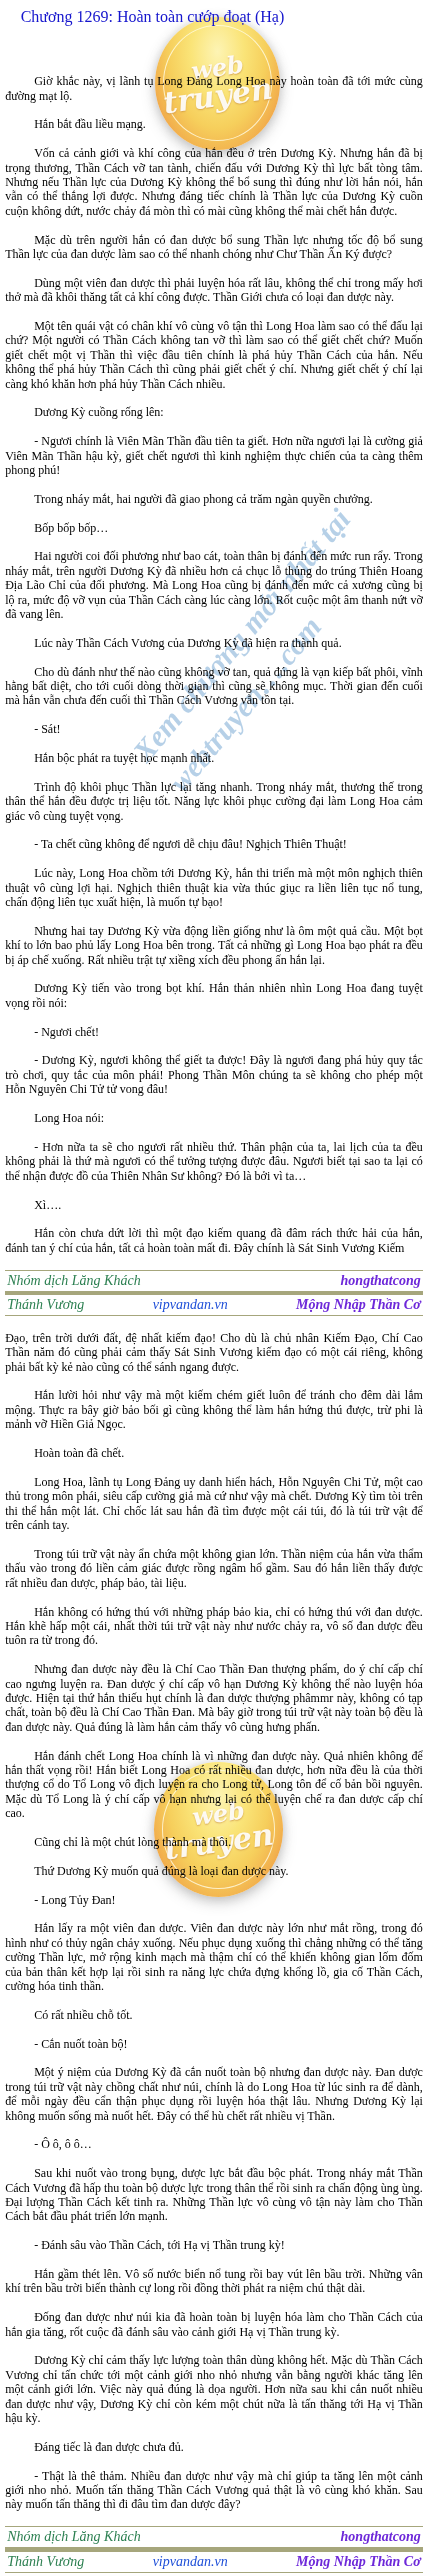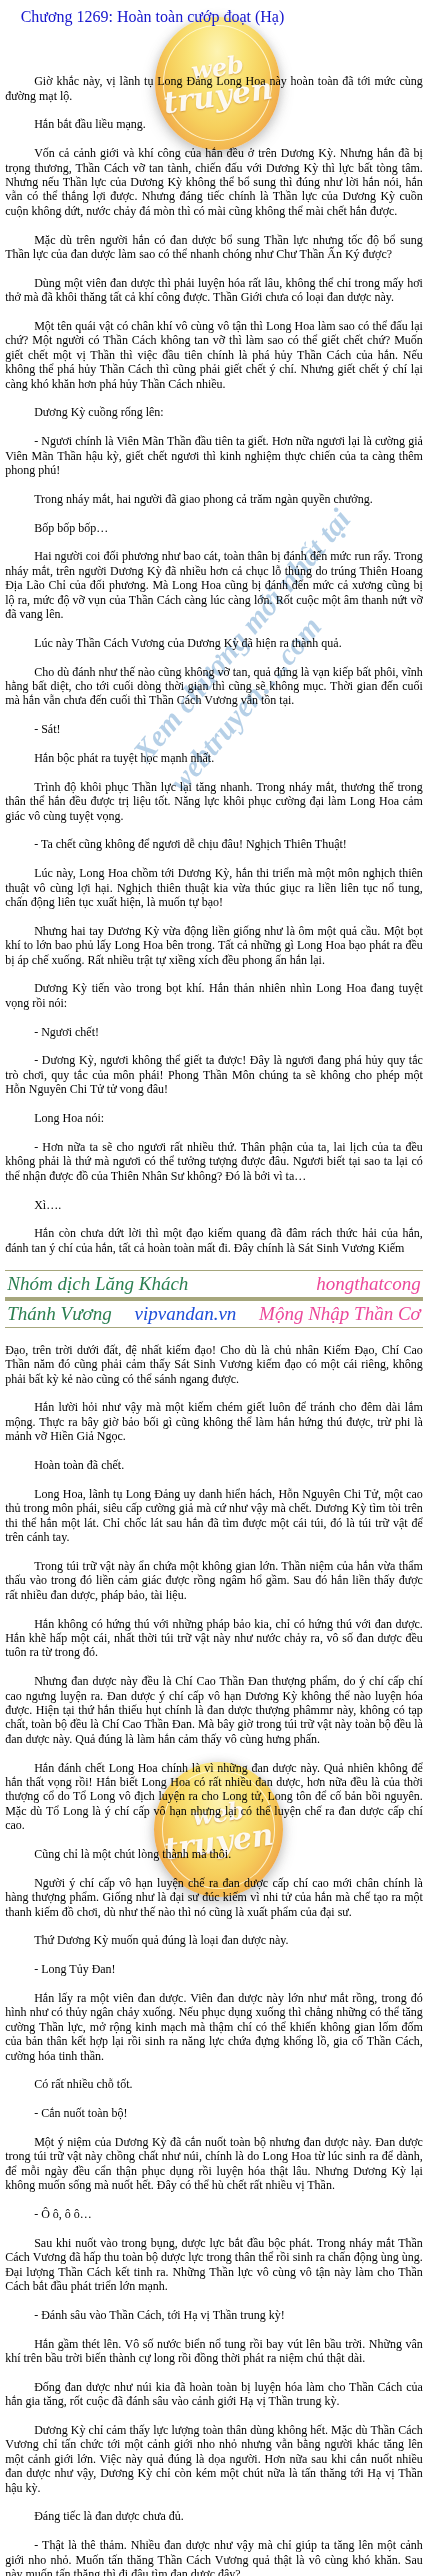--- a/index.html
+++ b/index.html
@@ -10,27 +10,27 @@
     color:#1515cd;font-size:16px;font-weight:normal;text-align:left;
     margin:7.2px 15.5px 47px 15.5px;line-height:1.25;
   }
   .text-col p{
     font-size:12px;line-height:14.4px;margin:14.4px 0;color:#000;
     text-align:justify;text-indent:29px;
   }
   .text-col p.cont{text-indent:0;}
   
   .banner{
-    margin:4.1px 0 6.2px 0;font-style:italic;font-size:19px;
+    margin:4.1px 0 6.2px 0;font-style:italic;font-size:14px;
     border-top:1.5px solid #a6a67c;border-bottom:1.5px solid #a6a67c;
   }
   .banner-row{display:flex;justify-content:space-between;align-items:center;padding:2.1px 2.1px;}
   .banner-bar{height:4.6px;background:#a6a67c;}
   .b-green{color:#2b7f50;}
-  .b-orange{color:#ec4899;}
+  .b-orange{color:#6d28d9;font-weight:bold;}
   .b-gray{color:#1d4ed8;}
   
   .badge{position:absolute;z-index:1;}
   .badge .shell{
     width:100%;height:100%;border-radius:50%;
     background:radial-gradient(ellipse at 50% 26%,
       #fdf4b4 0%, #fae478 30%, #f6cf5c 55%, #f2b14e 74%, #ea9248 88%, #df7a3e 100%);
     box-shadow:0 5.2px 12.4px rgba(140,140,140,0.45), 0 0 8.2px rgba(170,170,170,0.35);
     display:flex;flex-direction:column;align-items:center;justify-content:center;
     position:relative;
@@ -123,21 +123,20 @@
         </div>
         <p class="cont">Đạo, trên trời dưới đất, đệ nhất kiếm đạo! Cho dù là chủ nhân Kiếm Đạo, Chí Cao Thần năm đó cũng phải cảm thấy Sát Sinh Vương kiếm đạo có một cái riêng, không phải bất kỳ kẻ nào cũng có thể sánh ngang được.</p>
         <p>Hắn lười hỏi như vậy mà một kiếm chém giết luôn để tránh cho đêm dài lắm mộng. Thực ra bây giờ bảo bối gì cũng không thể làm hắn hứng thú được, trừ phi là mảnh vỡ Hiền Giả Ngọc.</p>
         <p>Hoàn toàn đã chết.</p>
         <p>Long Hoa, lãnh tụ Long Đảng uy danh hiển hách, Hỗn Nguyên Chi Tử, một cao thủ trong môn phái, siêu cấp cường giả mà cứ như vậy mà chết. Dương Kỳ tìm tòi trên thi thể hắn một lát. Chỉ chốc lát sau hắn đã tìm được một cái túi, đó là túi trữ vật để trên cánh tay.</p>
         <p>Trong túi trữ vật này ẩn chứa một không gian lớn. Thần niệm của hắn vừa thẩm thấu vào trong đó liền cảm giác được rồng ngâm hổ gầm. Sau đó hắn liền thấy được rất nhiều đan dược, pháp bảo, tài liệu.</p>
         <p>Hắn không có hứng thú với những pháp bảo kia, chỉ có hứng thú với đan dược. Hắn khẽ hấp một cái, nhất thời túi trữ vật này như nước chảy ra, vô số đan dược đều tuôn ra từ trong đó.</p>
         <p>Nhưng đan dược này đều là Chí Cao Thần Đan thượng phẩm, do ý chí cấp chí cao ngưng luyện ra. Đan dược ý chí cấp vô hạn Dương Kỳ không thể nào luyện hóa được. Hiện tại thứ hắn thiếu hụt chính là đan dược thượng phâmmr này, không có tạp chất, toàn bộ đều là Chí Cao Thần Đan. Mà bây giờ trong túi trữ vật này toàn bộ đều là đan dược này. Quả đúng là làm hắn cảm thấy vô cùng hưng phấn.</p>
         <p>Hắn đánh chết Long Hoa chính là vì những đan dược này. Quả nhiên không để hắn thất vọng rồi! Hắn biết Long Hoa có rất nhiều đan dược, hơn nữa đều là của thời thượng cổ do Tổ Long vô địch luyện ra cho Long tử, Long tôn để cố bản bồi nguyên. Mặc dù Tổ Long là ý chí cấp vô hạn nhưng lại có thể luyện chế ra đan dược cấp chí cao.</p>
         <p>Cũng chỉ là một chút lòng thành mà thôi.</p>
-        <p>Người ý chí cấp vô hạn luyện chế ra đan dược cấp chí cao mới chân chính là hàng thượng phẩm. Giống như là đại sư đúc kiếm vì nhi tử của hắn mà chế tạo ra một thanh kiếm đồ chơi, dù như thế nào thì nó cũng là xuất phẩm của đại sư.</p>
         <p>Thứ Dương Kỳ muốn quả đúng là loại đan dược này.</p>
         <p>- Long Tủy Đan!</p>
         <p>Hắn lấy ra một viên đan dược. Viên đan dược này lớn như mắt rồng, trong đó hình như có thủy ngân chảy xuống. Nếu phục dụng xuống thì chẳng những có thể tăng cường Thần lực, mở rộng kinh mạch mà thậm chí có thể khiến không gian lốm đốm của bản thân kết hợp lại rồi sinh ra năng lực chứa đựng khổng lồ, gia cố Thần Cách, cường hóa tinh thần.</p>
         <p>Có rất nhiều chỗ tốt.</p>
         <p>- Cắn nuốt toàn bộ!</p>
         <p>Một ý niệm của Dương Kỳ đã cắn nuốt toàn bộ nhưng đan dược này. Đan dược trong túi trữ vật này chồng chất như núi, chính là do Long Hoa từ lúc sinh ra để dành, để mỗi ngày đều cẩn thận phục dụng rồi luyện hóa thật lâu. Nhưng Dương Kỳ lại không muốn sống mà nuốt hết. Đây có thể hù chết rất nhiều vị Thần.</p>
         <p>- Ô ô, ô ô…</p>
         <p>Sau khi nuốt vào trong bụng, dược lực bắt đầu bộc phát. Trong nháy mắt Thần Cách Vương đã hấp thu toàn bộ dược lực trong thân thể rồi sinh ra chấn động ùng ùng. Đại lượng Thần Cách kết tinh ra. Những Thần lực vô cùng vô tận này làm cho Thần Cách bắt đầu phát triển lớn mạnh.</p>
         <p>- Đánh sâu vào Thần Cách, tới Hạ vị Thần trung kỳ!</p>
         <p>Hắn gầm thét lên. Vô số nước biển nổ tung rồi bay vút lên bầu trời. Những vân khí trên bầu trời biến thành cự long rồi đồng thời phát ra niệm chú thật dài.</p>

